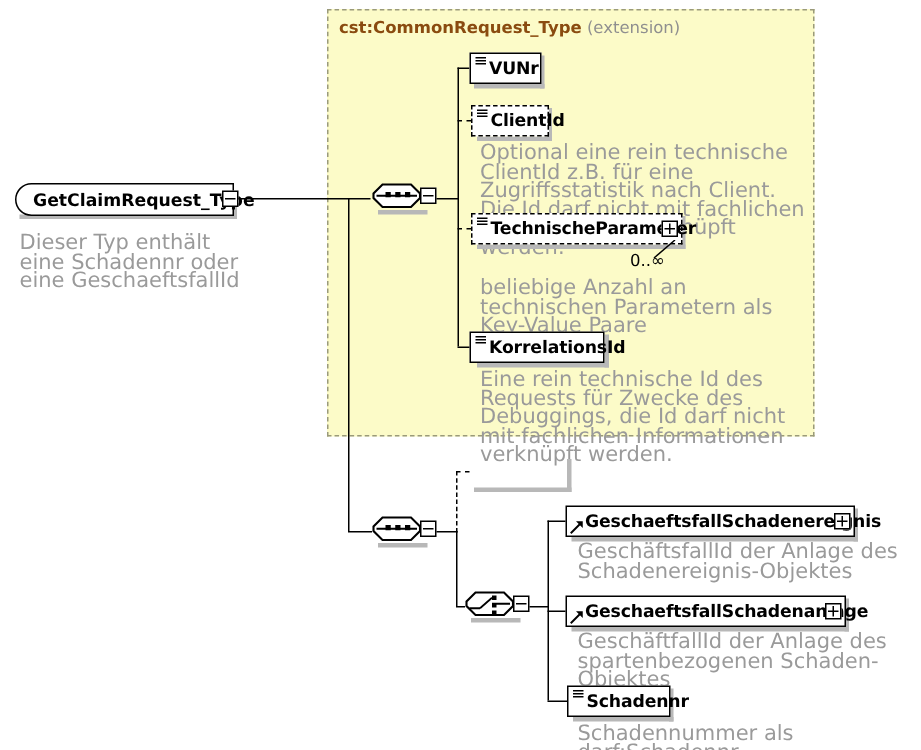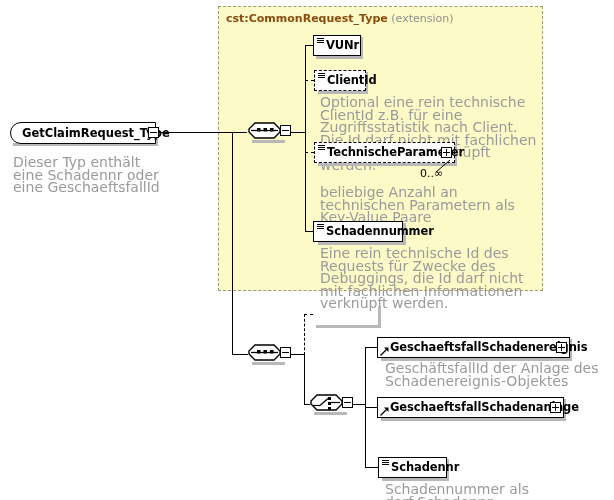--- a/index.html
+++ b/index.html
@@ -265,21 +265,21 @@
 
   <div class="h" style="left:305px; top:231px; width:9px;"></div>
   <div class="shadow" style="left:318px; top:242px; width:88px; height:3px;"></div>
   <div class="shadow" style="left:403px; top:223px; width:3px; height:22px;"></div>
   <div class="ebox" style="left:313px; top:221px; width:90px;">
     <span class="eicon">
         <i></i>
         <i></i>
         <i></i>
       </span>
-    <span class="lbl">Schadennummer</span>
+    <span class="lbl">KorrelationsId</span>
   </div>
   <div class="annot" style="left:320px; top:247px; width:222px;">Eine rein technische Id des Requests für Zwecke des Debuggings, die Id darf nicht mit fachlichen Informationen verknüpft werden.</div>
 
   <div class="comp" style="left:247px; top:341px;">
     <div class="compshadow"></div>
     <svg width="46" height="26" viewBox="0 0 46 26">
       <polygon points="8,4 27,4 33,10 33,13 27,19 8,19 2,13 2,10" fill="#ffffff" stroke="#000000" stroke-width="1.4"></polygon>
       <line x1="4" y1="11.5" x2="31" y2="11.5" stroke="#000000" stroke-width="1.3"></line>
       <rect x="10" y="9" width="3.5" height="3.5" fill="#000"></rect>
       <rect x="16.5" y="9" width="3.5" height="3.5" fill="#000"></rect>
@@ -330,20 +330,21 @@
   <div class="shadow" style="left:381px; top:418px; width:185px; height:3px;"></div>
   <div class="shadow" style="left:563px; top:399px; width:3px; height:22px;"></div>
   <div class="ebox" style="left:377px; top:397px; width:187px; padding-right:16px;">
     <svg class="refarrow" viewBox="0 0 9 9">
       <line x1="0.5" y1="8.5" x2="7.5" y2="1.5" stroke="#000" stroke-width="1.3"></line>
       <polygon points="8.5,0.5 8.5,5 4,0.5" fill="#000"></polygon>
     </svg>
     <span class="lbl">GeschaeftsfallSchadenanlage</span>
   </div>
   <div class="expander plus" style="left:550px; top:402px;"></div>
+  <div class="annot" style="left:385px; top:422px; width:222px;">GeschäftfallId der Anlage des spartenbezogenen Schaden-Objektes</div>
 
   <div class="h" style="left:365px; top:467px; width:14px;"></div>
   <div class="shadow" style="left:382px; top:478px; width:67px; height:3px;"></div>
   <div class="shadow" style="left:446px; top:459px; width:3px; height:22px;"></div>
   <div class="ebox" style="left:378px; top:457px; width:69px;">
     <span class="eicon">
         <i></i>
         <i></i>
         <i></i>
       </span>

